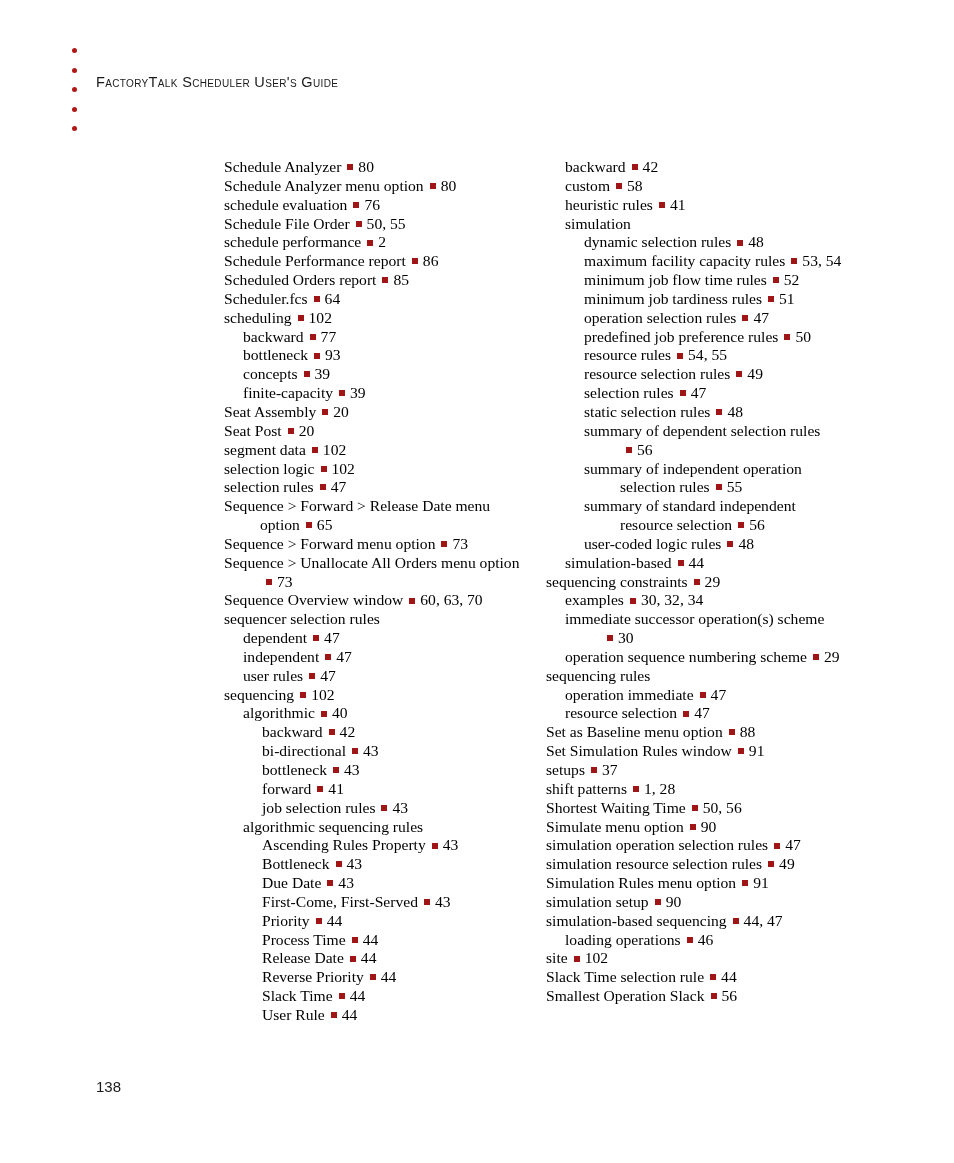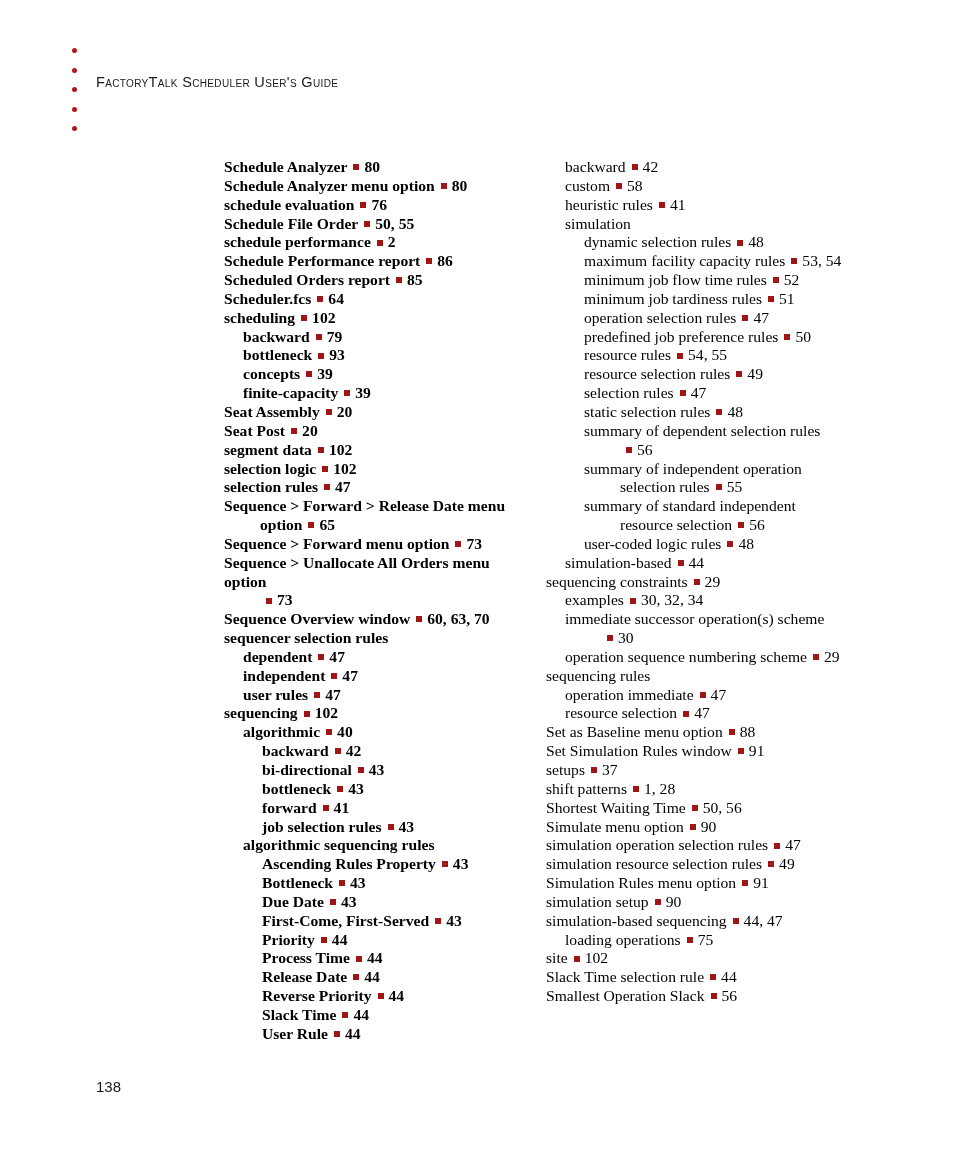--- a/index.html
+++ b/index.html
@@ -55,21 +55,21 @@
     left: 0;
     top: 158px;
     width: 954px;
   }
   .index-column {
     position: absolute;
     top: 0;
     font-size: 15.6px;
     line-height: 18.84px;
   }
-  #index-column-left  { left: 224px; width: 300px; font-weight: bold; }
+  #index-column-left  { left: 224px; width: 300px; }
   #index-column-right { left: 546px; width: 320px; }
 
   .index-entry {
     white-space: nowrap;
   }
   .index-entry.wrapped { white-space: normal; }
 
   .lvl0 { margin-left: 0px; }
   .lvl1 { margin-left: 19px; }
   .lvl2 { margin-left: 38px; }
@@ -117,21 +117,21 @@
   <div class="index-column" id="index-column-left">
       <div class="index-entry lvl0"><span>Schedule Analyzer</span><span class="sep" style="background: rgb(160, 22, 22);"></span><span class="pages">80</span></div>
       <div class="index-entry lvl0"><span>Schedule Analyzer menu option</span><span class="sep" style="background: rgb(160, 22, 22);"></span><span class="pages">80</span></div>
       <div class="index-entry lvl0"><span>schedule evaluation</span><span class="sep" style="background: rgb(160, 22, 22);"></span><span class="pages">76</span></div>
       <div class="index-entry lvl0"><span>Schedule File Order</span><span class="sep" style="background: rgb(160, 22, 22);"></span><span class="pages">50, 55</span></div>
       <div class="index-entry lvl0"><span>schedule performance</span><span class="sep" style="background: rgb(160, 22, 22);"></span><span class="pages">2</span></div>
       <div class="index-entry lvl0"><span>Schedule Performance report</span><span class="sep" style="background: rgb(160, 22, 22);"></span><span class="pages">86</span></div>
       <div class="index-entry lvl0"><span>Scheduled Orders report</span><span class="sep" style="background: rgb(160, 22, 22);"></span><span class="pages">85</span></div>
       <div class="index-entry lvl0"><span>Scheduler.fcs</span><span class="sep" style="background: rgb(160, 22, 22);"></span><span class="pages">64</span></div>
       <div class="index-entry lvl0"><span>scheduling</span><span class="sep" style="background: rgb(160, 22, 22);"></span><span class="pages">102</span></div>
-      <div class="index-entry lvl1"><span>backward</span><span class="sep" style="background: rgb(160, 22, 22);"></span><span class="pages">79</span></div>
+      <div class="index-entry lvl1"><span>backward</span><span class="sep" style="background: rgb(160, 22, 22);"></span><span class="pages">77</span></div>
       <div class="index-entry lvl1"><span>bottleneck</span><span class="sep" style="background: rgb(160, 22, 22);"></span><span class="pages">93</span></div>
       <div class="index-entry lvl1"><span>concepts</span><span class="sep" style="background: rgb(160, 22, 22);"></span><span class="pages">39</span></div>
       <div class="index-entry lvl1"><span>finite-capacity</span><span class="sep" style="background: rgb(160, 22, 22);"></span><span class="pages">39</span></div>
       <div class="index-entry lvl0"><span>Seat Assembly</span><span class="sep" style="background: rgb(160, 22, 22);"></span><span class="pages">20</span></div>
       <div class="index-entry lvl0"><span>Seat Post</span><span class="sep" style="background: rgb(160, 22, 22);"></span><span class="pages">20</span></div>
       <div class="index-entry lvl0"><span>segment data</span><span class="sep" style="background: rgb(160, 22, 22);"></span><span class="pages">102</span></div>
       <div class="index-entry lvl0"><span>selection logic</span><span class="sep" style="background: rgb(160, 22, 22);"></span><span class="pages">102</span></div>
       <div class="index-entry lvl0"><span>selection rules</span><span class="sep" style="background: rgb(160, 22, 22);"></span><span class="pages">47</span></div>
       <div class="index-entry lvl0 wrapped"><span>Sequence &gt; Forward &gt; Release Date menu</span><span class="cont">option<span class="sep" style="background: rgb(160, 22, 22);"></span><span class="pages">65</span></span></div>
       <div class="index-entry lvl0"><span>Sequence &gt; Forward menu option</span><span class="sep" style="background: rgb(160, 22, 22);"></span><span class="pages">73</span></div>
@@ -191,20 +191,20 @@
       <div class="index-entry lvl0"><span>Set Simulation Rules window</span><span class="sep" style="background: rgb(160, 22, 22);"></span><span class="pages">91</span></div>
       <div class="index-entry lvl0"><span>setups</span><span class="sep" style="background: rgb(160, 22, 22);"></span><span class="pages">37</span></div>
       <div class="index-entry lvl0"><span>shift patterns</span><span class="sep" style="background: rgb(160, 22, 22);"></span><span class="pages">1, 28</span></div>
       <div class="index-entry lvl0"><span>Shortest Waiting Time</span><span class="sep" style="background: rgb(160, 22, 22);"></span><span class="pages">50, 56</span></div>
       <div class="index-entry lvl0"><span>Simulate menu option</span><span class="sep" style="background: rgb(160, 22, 22);"></span><span class="pages">90</span></div>
       <div class="index-entry lvl0"><span>simulation operation selection rules</span><span class="sep" style="background: rgb(160, 22, 22);"></span><span class="pages">47</span></div>
       <div class="index-entry lvl0"><span>simulation resource selection rules</span><span class="sep" style="background: rgb(160, 22, 22);"></span><span class="pages">49</span></div>
       <div class="index-entry lvl0"><span>Simulation Rules menu option</span><span class="sep" style="background: rgb(160, 22, 22);"></span><span class="pages">91</span></div>
       <div class="index-entry lvl0"><span>simulation setup</span><span class="sep" style="background: rgb(160, 22, 22);"></span><span class="pages">90</span></div>
       <div class="index-entry lvl0"><span>simulation-based sequencing</span><span class="sep" style="background: rgb(160, 22, 22);"></span><span class="pages">44, 47</span></div>
-      <div class="index-entry lvl1"><span>loading operations</span><span class="sep" style="background: rgb(160, 22, 22);"></span><span class="pages">75</span></div>
+      <div class="index-entry lvl1"><span>loading operations</span><span class="sep" style="background: rgb(160, 22, 22);"></span><span class="pages">46</span></div>
       <div class="index-entry lvl0"><span>site</span><span class="sep" style="background: rgb(160, 22, 22);"></span><span class="pages">102</span></div>
       <div class="index-entry lvl0"><span>Slack Time selection rule</span><span class="sep" style="background: rgb(160, 22, 22);"></span><span class="pages">44</span></div>
       <div class="index-entry lvl0"><span>Smallest Operation Slack</span><span class="sep" style="background: rgb(160, 22, 22);"></span><span class="pages">56</span></div>
     </div>
 </div>
 
 <div id="page-folio">138</div>
 
 </body></html>

